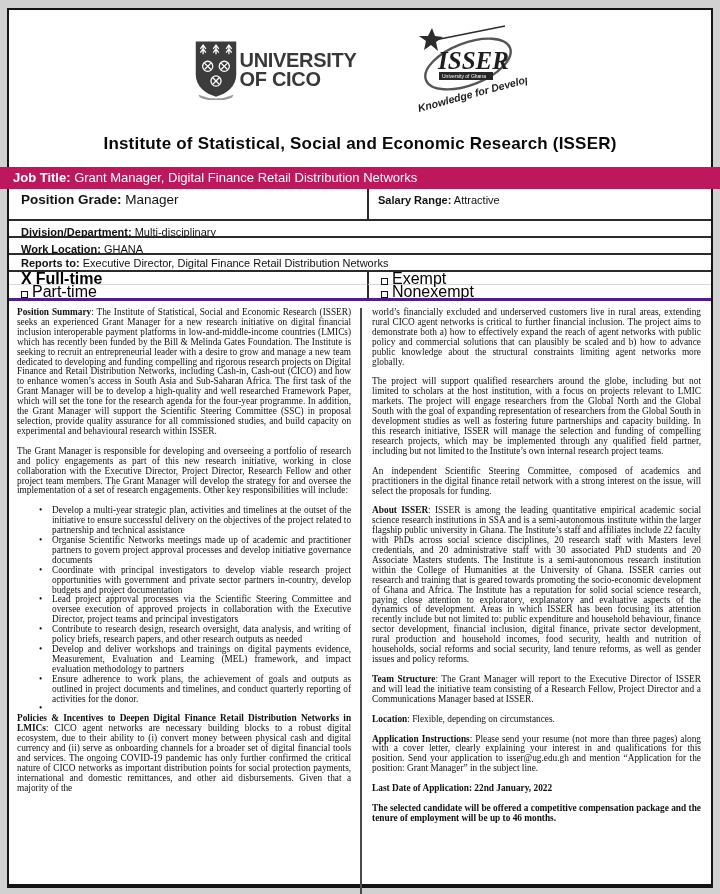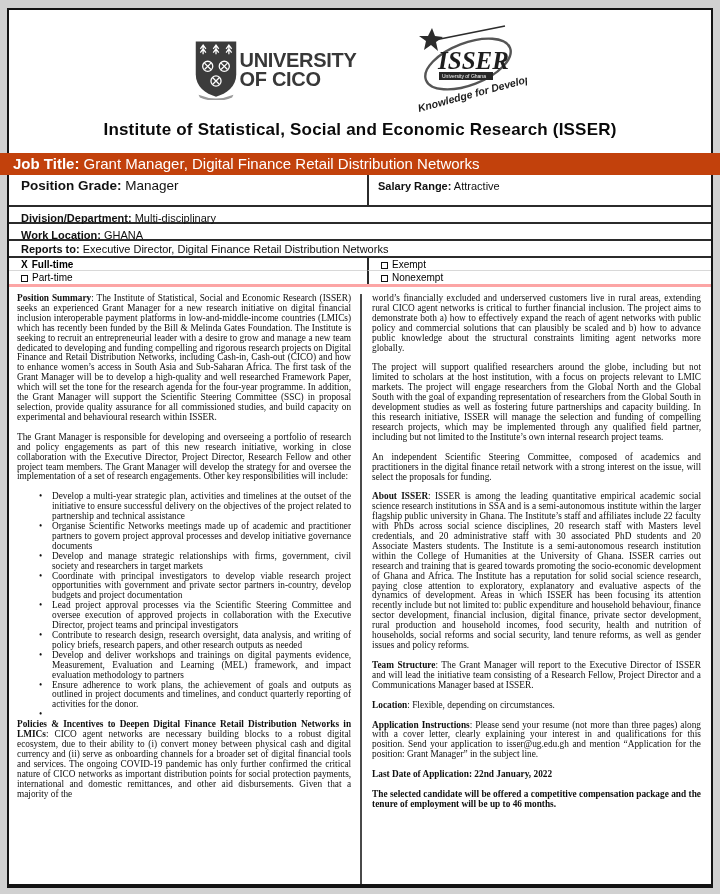--- a/index.html
+++ b/index.html
@@ -5,33 +5,33 @@
   html,body{margin:0;padding:0;background:#d1d1d1;}
   body{width:720px;height:894px;overflow:hidden;font-family:"Liberation Sans",sans-serif;position:relative;}
   *{box-sizing:border-box;}
   .sheet{position:absolute;left:7px;top:8px;width:706px;height:880px;background:#fff;
          border:2px solid #141414;border-bottom-width:4px;}
   
   .logos{display:flex;justify-content:center;align-items:center;gap:48px;margin-top:14px;height:92px;}
   .ug-logo{display:flex;align-items:center;}
   .ug-text{font-weight:bold;font-size:20px;line-height:19px;color:#383838;letter-spacing:-.3px;}
   .isser-logo{margin-top:4px;}
-  .doc-title{text-align:center;font-weight:bold;font-size:17px;color:#0a0a0a;margin-top:4px;letter-spacing:.2px;}
+  .doc-title{text-align:center;font-weight:bold;font-size:17px;color:#0a0a0a;margin-top:18px;letter-spacing:.2px;}
   
-  .job-bar{position:relative;left:-9px;width:720px;margin-top:13px;background:#c2410c;color:#fff;
-           font-size:15px;padding:3px 8px 4px 13px;line-height:15px;}
+  .job-bar{position:relative;left:-9px;width:720px;margin-top:13px;background:#be185d;color:#fff;
+           font-size:13px;padding:3px 8px 4px 13px;line-height:15px;}
   .job-bar b{font-weight:bold;}
   
   .row{border-bottom:2px solid #2b2b2b;font-size:11px;color:#111;}
   .row-grade{display:flex;height:32px;}
   .cell-grade{width:51%;padding:3px 4px 0 12px;font-size:13.5px;}
   .cell-salary{width:49%;border-left:2px solid #2b2b2b;padding:5px 4px 0 9px;}
   .row-plain{height:17px;padding:5px 4px 0 12px;}
   .row-reports{height:17px;padding:2px 4px 8px 12px;}
-  .row-checks{display:grid;grid-template-columns:51% 49%;border-bottom:3px solid #fca5a5;font-size:10px;}
+  .row-checks{display:grid;grid-template-columns:51% 49%;border-bottom:3px solid #4c1d95;font-size:16px;}
   .chk-cell{padding:1px 4px 1px 12px;line-height:12px;height:13px;}
   .chk-r{border-left:2px solid #2b2b2b;}
   .chk-top{border-bottom:1px solid #d8d8d8;}
   .cbx{display:inline-block;width:7px;height:7px;border:1.2px solid #111;margin:0 4px -0.5px 0;}
   .xmark{font-weight:bold;margin-right:4px;}
   .bold{font-weight:bold;}
   
   .body-area{display:flex;margin-top:7px;height:590px;}
   .col{width:50.3%;padding:0 9px 0 8px;font-family:"Liberation Serif",serif;font-size:9.3px;
        line-height:9.9px;text-align:justify;color:#101010;}
@@ -127,21 +127,20 @@
     </div>
   </div>
 
   <div class="body-area">
     <div class="col col-left">
       <p><b>Position Summary</b><span>: The Institute of Statistical, Social and Economic Research (ISSER) seeks an experienced Grant Manager for a new research initiative on digital financial inclusion interoperable payment platforms in low-and-middle-income countries (LMICs) which has recently been funded by the Bill &amp; Melinda Gates Foundation. The Institute is seeking to recruit an entrepreneurial leader with a desire to grow and manage a new team dedicated to developing and funding compelling and rigorous research projects on Digital Finance and Retail Distribution Networks, including Cash-in, Cash-out (CICO) and how to enhance women’s access in South Asia and Sub-Saharan Africa. The first task of the Grant Manager will be to develop a high-quality and well researched Framework Paper, which will set the tone for the research agenda for the four-year programme. In addition, the Grant Manager will support the Scientific Steering Committee (SSC) in proposal selection, provide quality assurance for all commissioned studies, and build capacity on experimental and behavioural research within ISSER.</span></p>
       <p><span>The Grant Manager is responsible for developing and overseeing a portfolio of research and policy engagements as part of this new research initiative, working in close collaboration with the Executive Director, Project Director, Research Fellow and other project team members. The Grant Manager will develop the strategy for and oversee the implementation of a set of research engagements. Other key responsibilities will include:</span></p>
       <ul class="blist">
         <li>Develop a multi-year strategic plan, activities and timelines at the outset of the initiative to ensure successful delivery on the objectives of the project related to partnership and technical assistance</li>
         <li>Organise Scientific Networks meetings made up of academic and practitioner partners to govern project approval processes and develop initiative governance documents</li>
-        <li>Develop and manage strategic relationships with firms, government, civil society and researchers in target markets</li>
         <li>Coordinate with principal investigators to develop viable research project opportunities with government and private sector partners in-country, develop budgets and project documentation</li>
         <li>Lead project approval processes via the Scientific Steering Committee and oversee execution of approved projects in collaboration with the Executive Director, project teams and principal investigators</li>
         <li>Contribute to research design, research oversight, data analysis, and writing of policy briefs, research papers, and other research outputs as needed</li>
         <li>Develop and deliver workshops and trainings on digital payments evidence, Measurement, Evaluation and Learning (MEL) framework, and impact evaluation methodology to partners</li>
         <li>Ensure adherence to work plans, the achievement of goals and outputs as outlined in project documents and timelines, and conduct quarterly reporting of activities for the donor.</li>
         <li></li>
       </ul>
       <p style="margin-top:10px"><b>Policies &amp; Incentives to Deepen Digital Finance Retail Distribution Networks in LMICs</b><span>:  CICO agent networks are necessary building blocks to a robust digital ecosystem, due to their ability to (i) convert money between physical cash and digital currency and (ii) serve as onboarding channels for a broader set of digital financial tools and services. The ongoing COVID-19 pandemic has only further confirmed the critical nature of CICO networks as important distribution points for social protection payments, international and domestic remittances, and other aid disbursements. Given that a majority of the</span></p>
     </div>
     <div class="col col-right">

